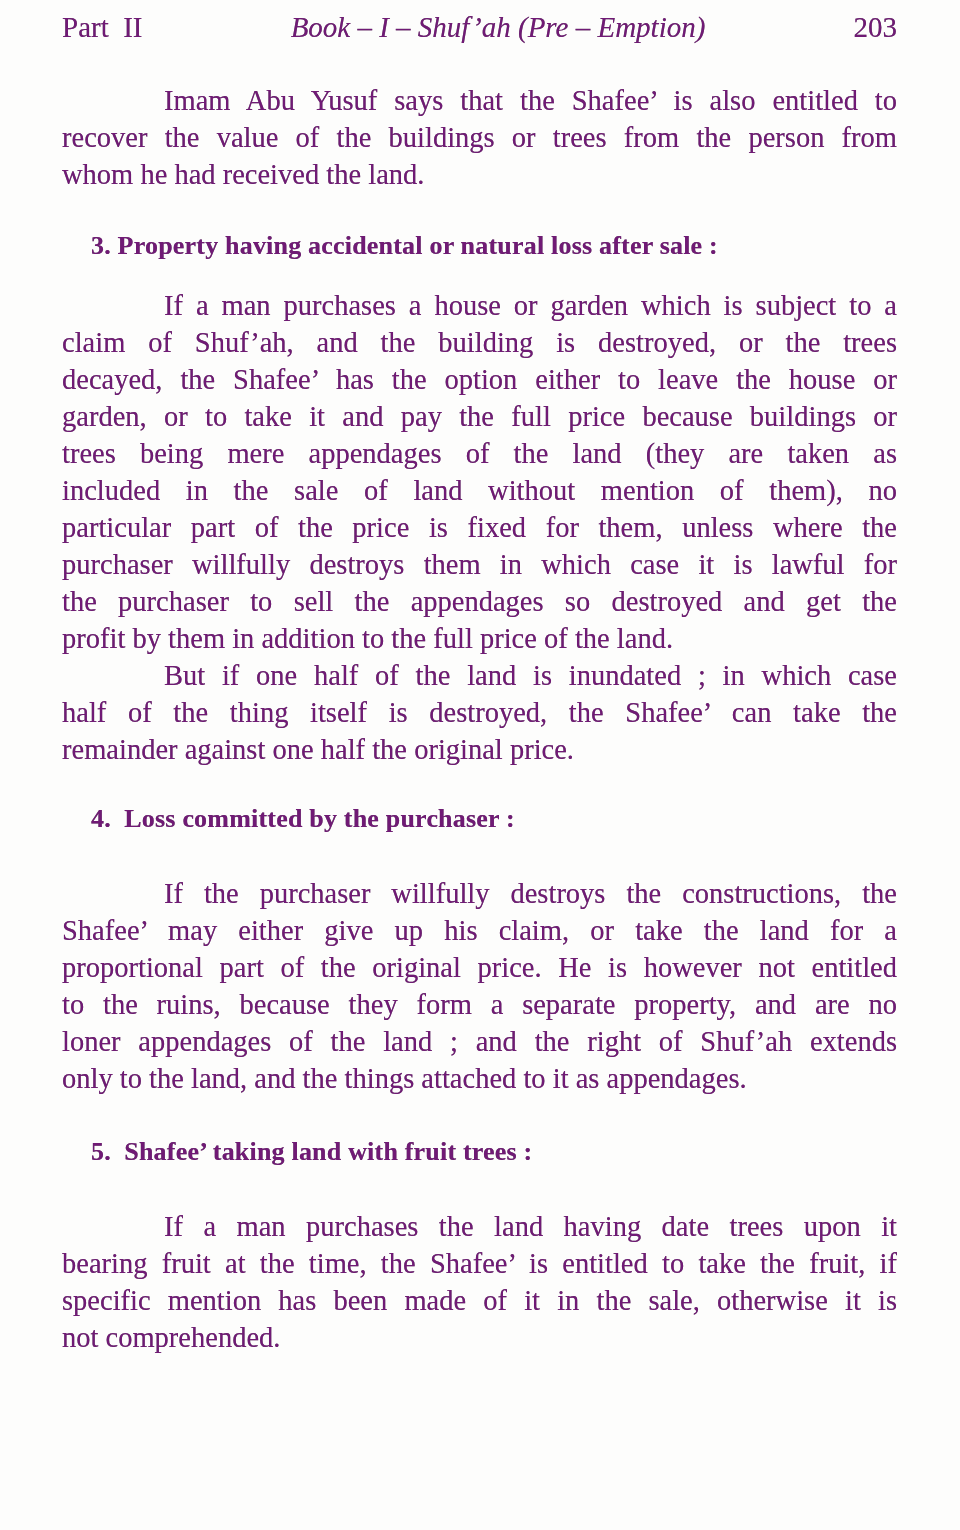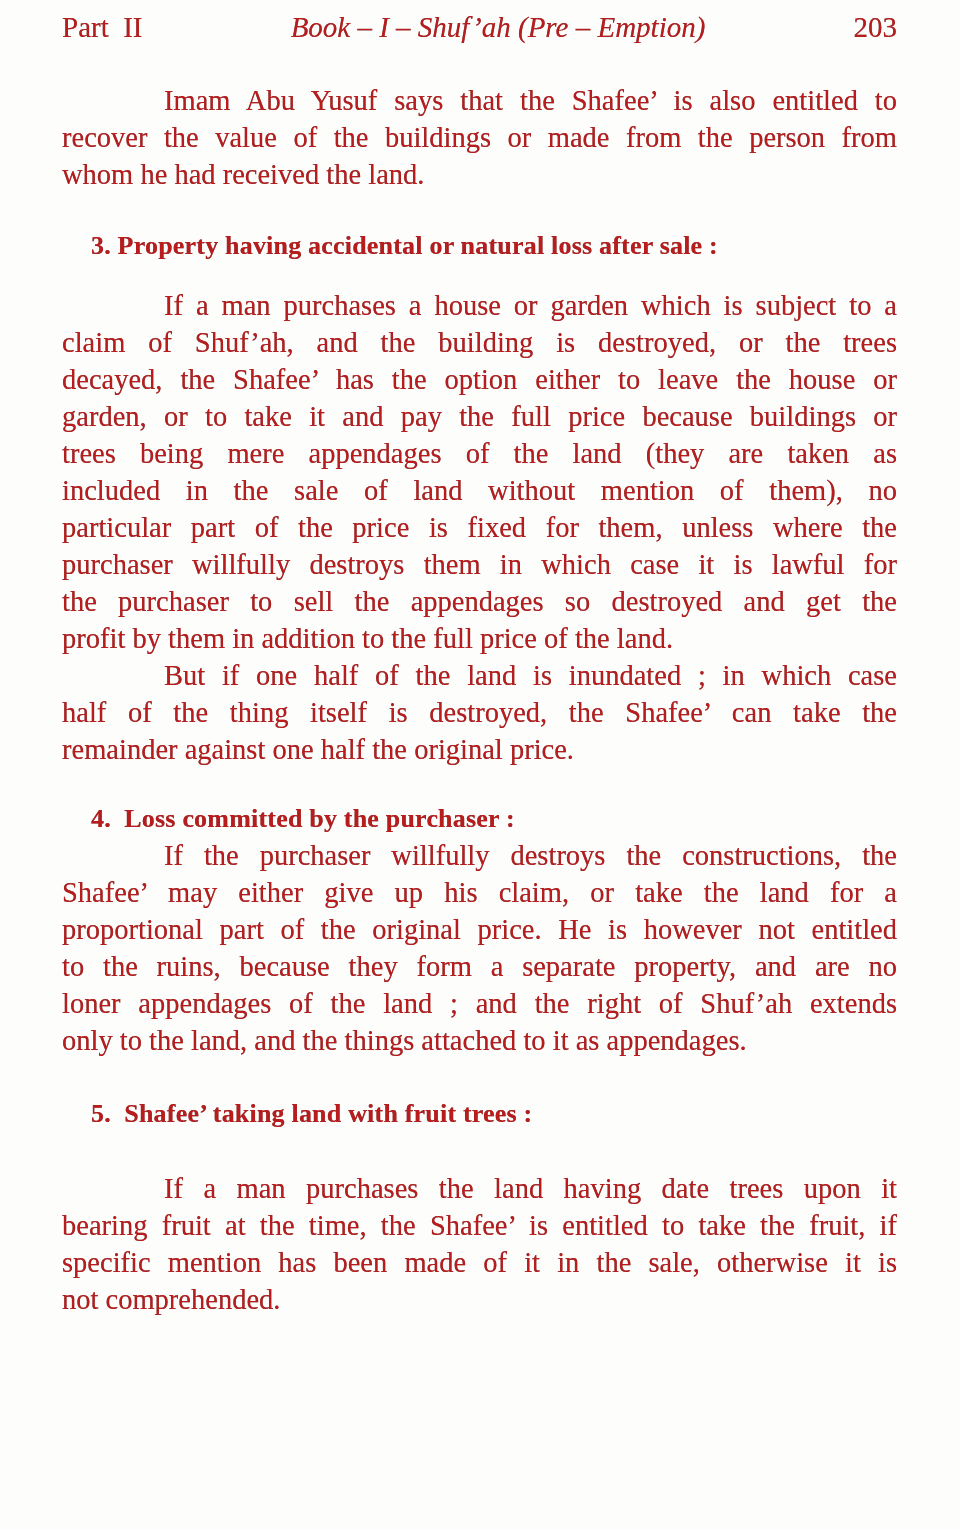--- a/index.html
+++ b/index.html
@@ -7,21 +7,21 @@
     padding: 0;
     background: #fdfdfc;
   }
   .page {
     position: relative;
     width: 960px;
     height: 1530px;
     background: #fdfdfc;
     overflow: hidden;
     font-family: "Liberation Serif", "DejaVu Serif", serif;
-    color: #b91c1c;
+    color: #701a75;
     text-shadow: 0 0 0.6px rgba(20,20,20,0.55);
   }
   .running-header {
     position: absolute;
     top: 10px;
     left: 62px;
     width: 835px;
     display: flex;
     align-items: baseline;
     font-size: 29px;
@@ -55,40 +55,40 @@
     white-space: pre-wrap;
     letter-spacing: 0.2px;
     margin-left: 29px;
   }
   
   .b-intro   { margin-top: 82px; }
   .b-head3   { margin-top: 34px; }
   .b-para3a  { margin-top: 23px; }
   .b-para3b  { }
   .b-head4   { margin-top: 32px; }
-  .b-para4   { }
+  .b-para4   { margin-top: 38px; }
   .b-head5   { margin-top: 36px; }
   .b-para5   { margin-top: 38px; }
 </style>
 </head>
 <body>
 
 <div class="page">
 
   <div class="running-header">
     <span class="rh-left">Part  II</span>
     <span class="rh-center">Book – I – Shuf’ah (Pre – Emption)</span>
     <span class="rh-right">203</span>
   </div>
 
   <div class="content">
 
     <div class="para b-intro">
         <div class="ln first">Imam Abu Yusuf says that the Shafee’ is also entitled to</div>
-        <div class="ln">recover the value of the buildings or made from the person from</div>
+        <div class="ln">recover the value of the buildings or trees from the person from</div>
         <div class="ln last">whom he had received the land.</div>
       </div>
 
     <div class="heading b-head3">3. Property having accidental or natural loss after sale :</div>
 
     <div class="para b-para3a">
         <div class="ln first">If a man purchases a house or garden which is subject to a</div>
         <div class="ln">claim of Shuf’ah, and the building is destroyed, or the trees</div>
         <div class="ln">decayed, the Shafee’ has the option either to leave the house or</div>
         <div class="ln">garden, or to take it and pay the full price because buildings or</div>

